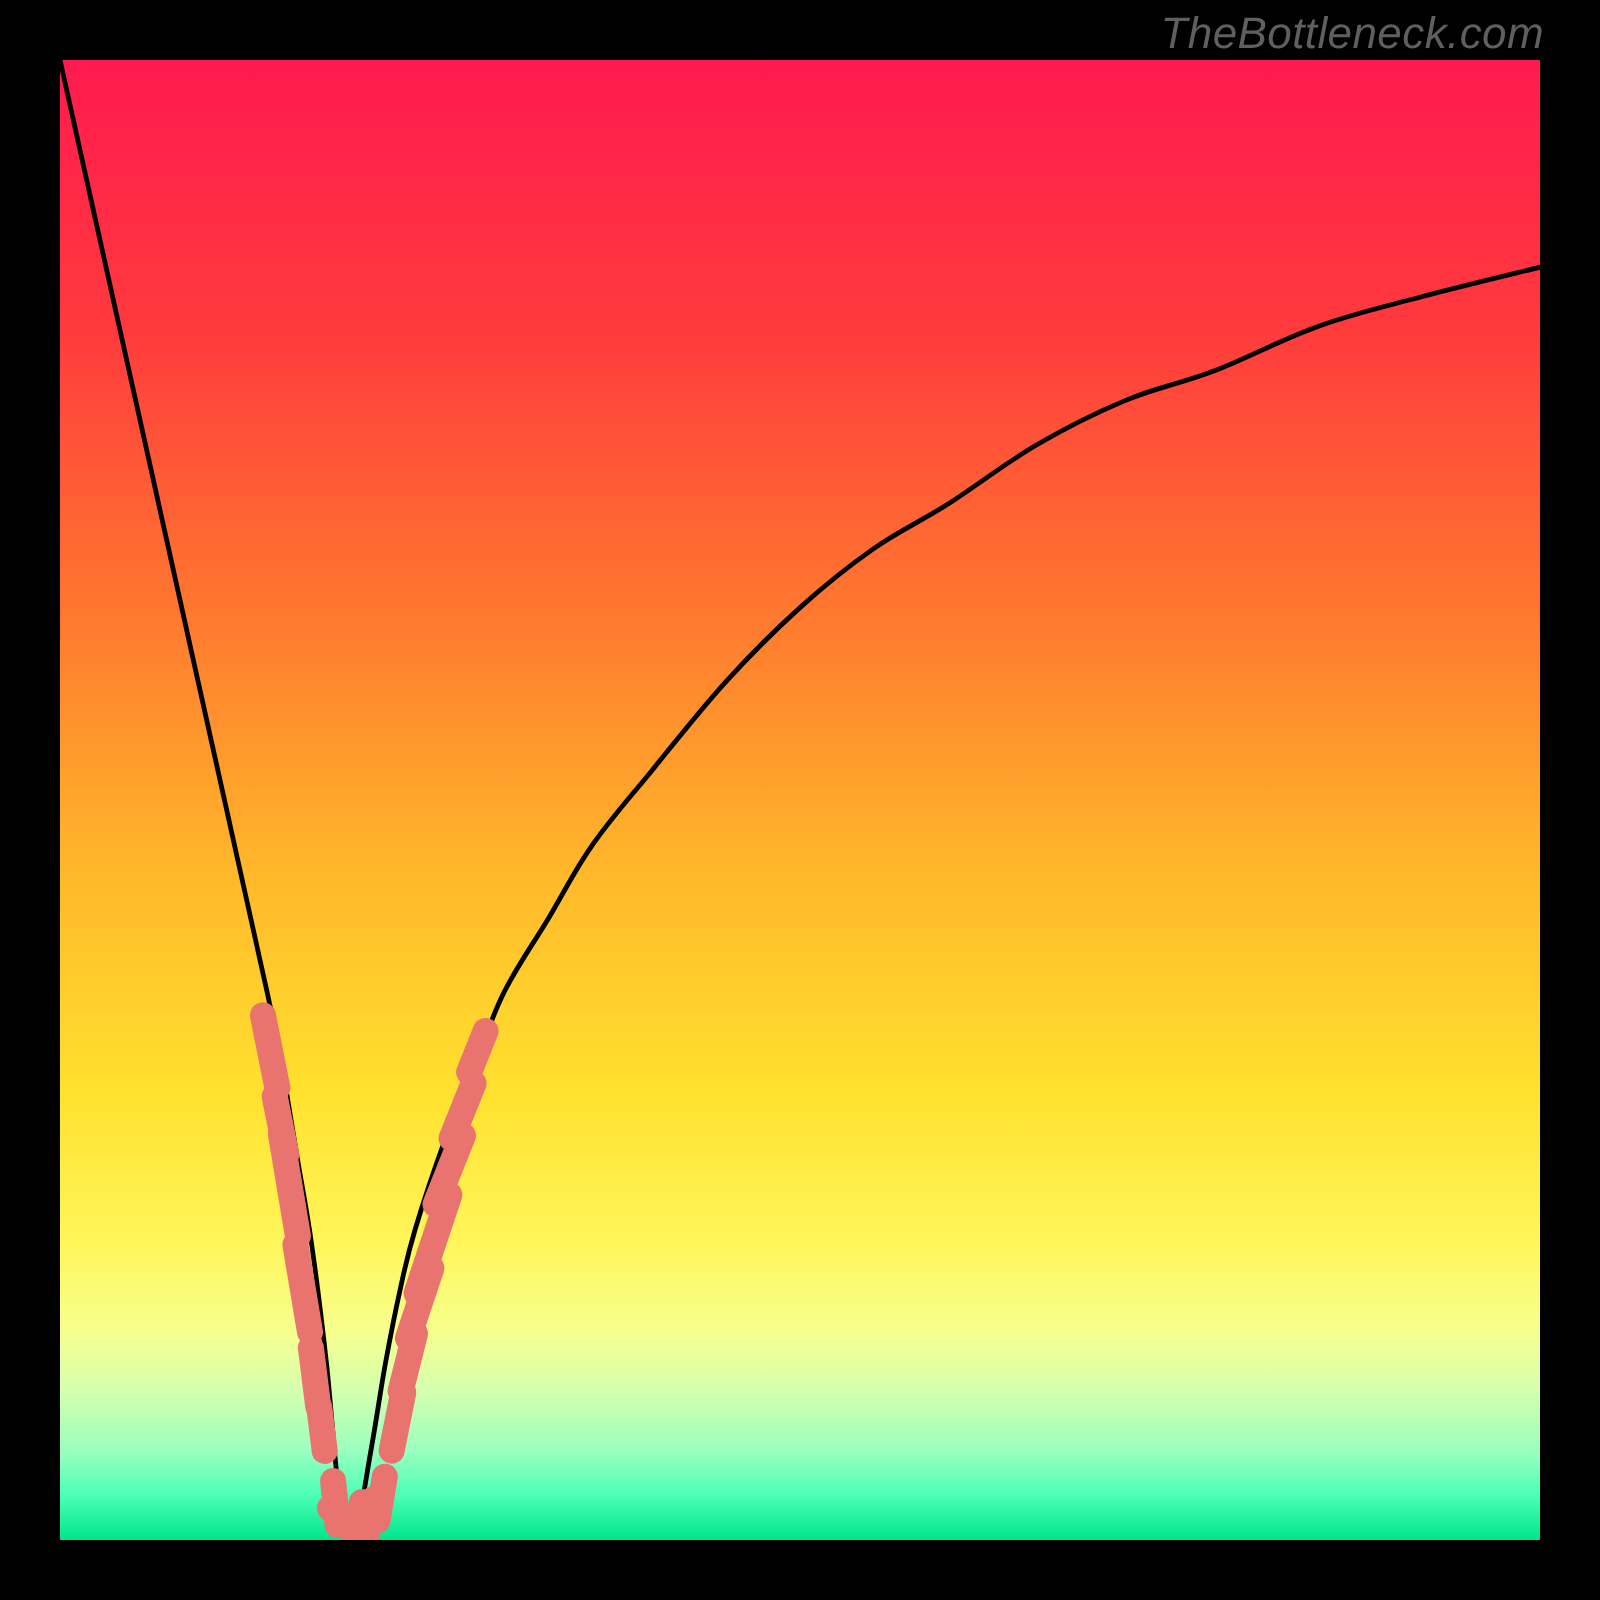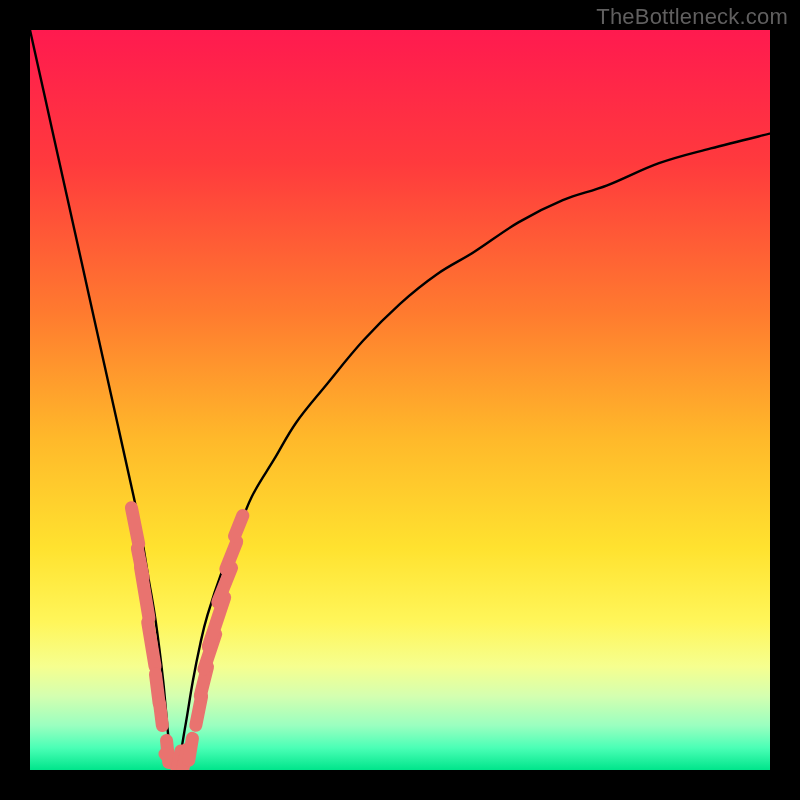--- a/index.html
+++ b/index.html
@@ -65,14 +65,14 @@
           <line x1="170.31" y1="665.56" x2="177.49" y2="636.84" stroke="#e9736f" stroke-width="13.0" stroke-linecap="round"></line>
           <line x1="173.97" y1="639.15" x2="185.67" y2="604.05" stroke="#e9736f" stroke-width="13.0" stroke-linecap="round"></line>
           <line x1="178.29" y1="616.57" x2="194.67" y2="567.43" stroke="#e9736f" stroke-width="13.0" stroke-linecap="round"></line>
           <line x1="187.75" y1="572.18" x2="201.49" y2="537.82" stroke="#e9736f" stroke-width="13.0" stroke-linecap="round"></line>
           <line x1="195.78" y1="539.14" x2="206.78" y2="511.66" stroke="#e9736f" stroke-width="13.0" stroke-linecap="round"></line>
           <line x1="204.56" y1="506.11" x2="212.80" y2="485.49" stroke="#e9736f" stroke-width="13.0" stroke-linecap="round"></line>
         </g>
     </svg>
   </div>
 
-  <div class="watermark" style="right: 12px; top: 4px;">TheBottleneck.com</div>
+  <div class="watermark" style="right: 28px; top: 4px; font-style: italic;">TheBottleneck.com</div>
 </div>
 
 </body></html>

